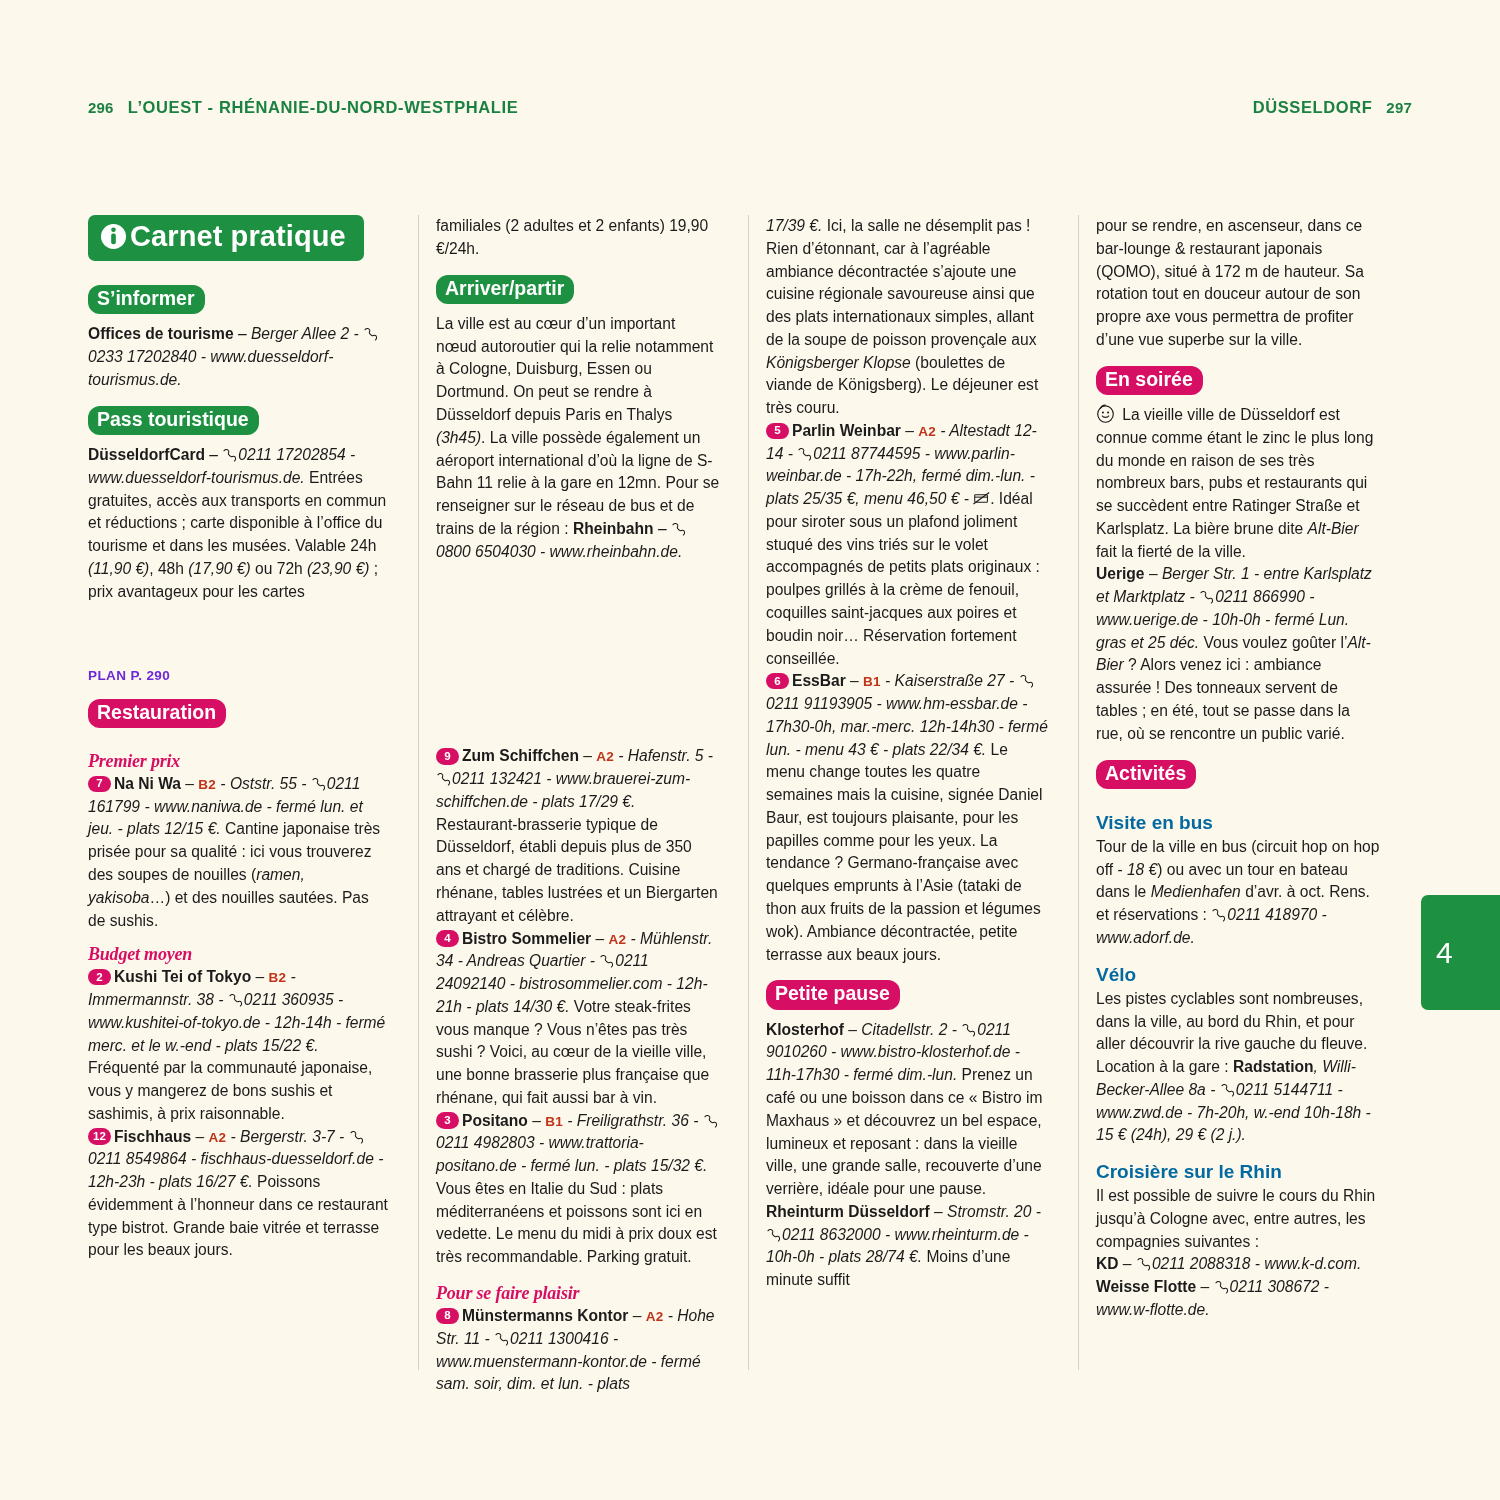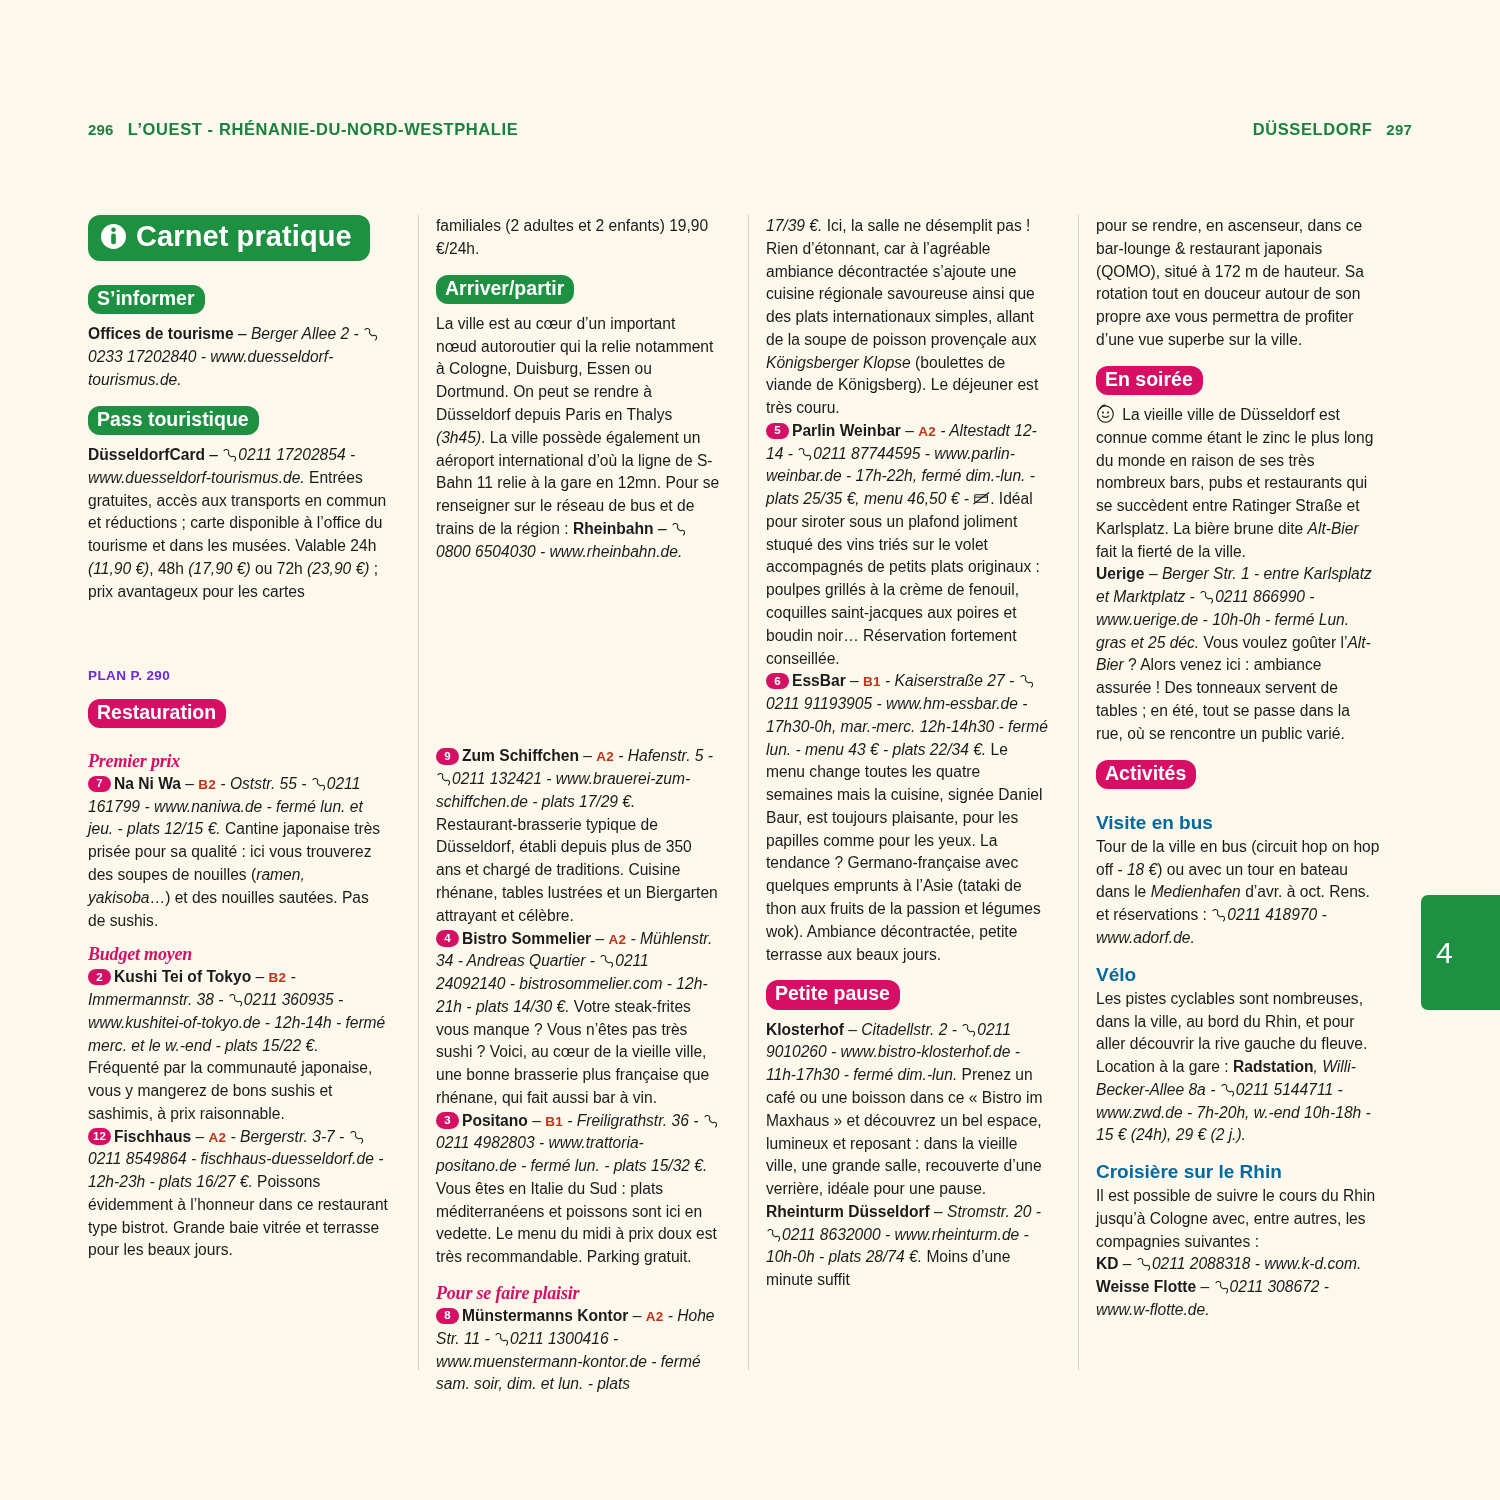--- a/index.html
+++ b/index.html
@@ -21,21 +21,21 @@
   .page {
     position: absolute;
     left: 0; top: 0;
     width: 1500px; height: 1500px;
     background: #fdf8ec;
   }
 
   
   .running-head {
     position: absolute;
-    top: 120px;
+    top: 98px;
     left: 88px;
     right: 88px;
     height: 24px;
     display: flex;
     align-items: baseline;
     justify-content: space-between;
     font-weight: bold;
     color: #1a8140;
     letter-spacing: .2px;
   }
@@ -110,26 +110,26 @@
   }
   .para + .para { margin-top: 0; }
 
   .i { font-style: italic; }
   .b { font-weight: bold; }
 
   
   .banner {
     display: inline-flex;
     align-items: center;
-    gap: 9px;
+    gap: 3px;
     color: #ffffff;
     font-weight: bold;
     font-size: 29px;
     padding: 5px 18px 8px 12px;
-    border-radius: 12px;
+    border-radius: 7px;
     margin-bottom: 10px;
     letter-spacing: .1px;
   }
   .banner.green { background: #1d9141; }
   .banner.pink  { background: #d70f64; }
   .banner .bicon {
     width: 27px; height: 27px;
     display: inline-flex;
     align-items: center;
     justify-content: center;

